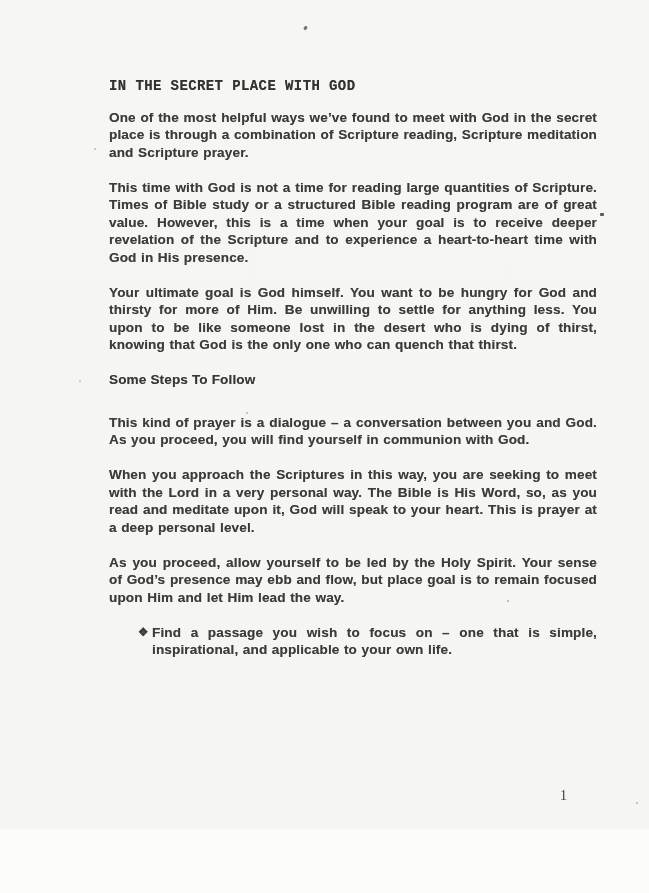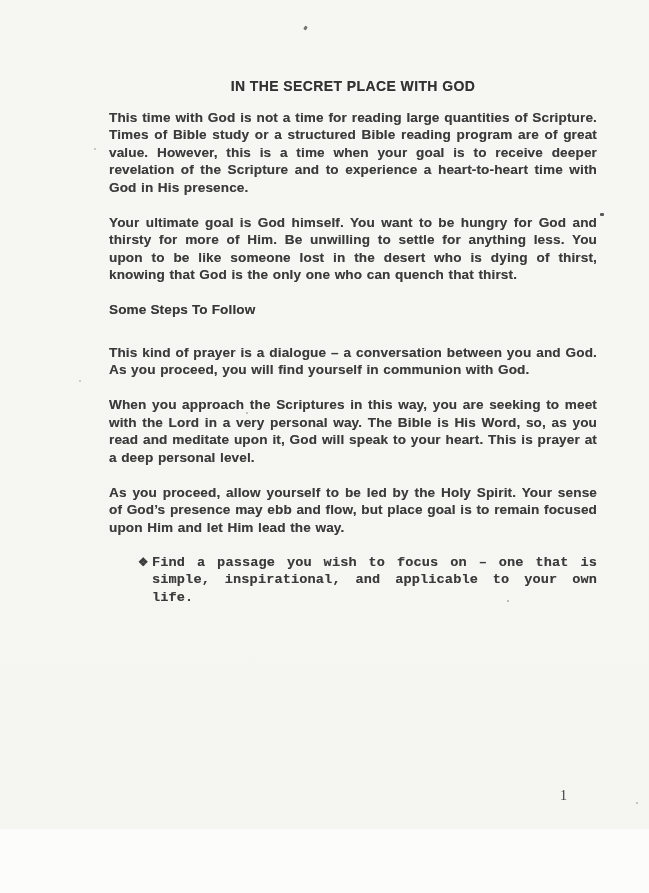--- a/index.html
+++ b/index.html
@@ -18,25 +18,25 @@
   .content {
     position: absolute;
     left: 109px; top: 78px;
     width: 488px;
     color: #3b3b3b;
   }
   .doc-title {
     font-size: 14px;
     line-height: 17.5px;
     font-weight: bold;
-    text-align: center;
     letter-spacing: 0.4px;
     color: #323232;
     margin: 0 0 13px 0;
     text-shadow: 0 0 0.5px rgba(50,50,50,0.55);
+    font-family: Liberation Mono, monospace;
   }
   .para {
     font-size: 13.6px;
     line-height: 17.5px;
     font-weight: bold;
     text-align: justify;
     letter-spacing: 0.12px;
     word-spacing: 0.6px;
     margin: 0 0 17.5px 0;
     color: #3b3b3b;
@@ -63,21 +63,20 @@
   .bullet-marker {
     flex: 0 0 14px;
     font-size: 11.5px;
     line-height: 17.5px;
   }
   .bullet-text {
     flex: 1;
     text-align: justify;
     letter-spacing: 0.12px;
     word-spacing: 0.6px;
-    font-family: Liberation Mono, monospace;
   }
   .page-number {
     position: absolute;
     left: 560px; top: 788px;
     font-family: "Liberation Serif", serif;
     font-size: 14px;
     line-height: 16px;
     color: #3f3f3f;
   }
   .speck { position: absolute; border-radius: 1px; }
@@ -91,20 +90,21 @@
 </style>
 </head>
 <body>
 
 <div class="scan-page">
 
   <div class="content">
 
     <h1 class="doc-title">IN THE SECRET PLACE WITH GOD</h1>
 
+    <p class="para">One of the most helpful ways we’ve found to meet with God in the secret place is through a combination of Scripture reading, Scripture meditation and Scripture prayer.</p>
     <p class="para">This time with God is not a time for reading large quantities of Scripture. Times of Bible study or a structured Bible reading program are of great value. However, this is a time when your goal is to receive deeper revelation of the Scripture and to experience a heart-to-heart time with God in His presence.</p>
     <p class="para">Your ultimate goal is God himself. You want to be hungry for God and thirsty for more of Him. Be unwilling to settle for anything less. You upon to be like someone lost in the desert who is dying of thirst, knowing that God is the only one who can quench that thirst.</p>
 
     <h2 class="section-heading">Some Steps To Follow</h2>
 
     <p class="para">This kind of prayer is a dialogue – a conversation between you and God. As you proceed, you will find yourself in communion with God.</p>
     <p class="para">When you approach the Scriptures in this way, you are seeking to meet with the Lord in a very personal way. The Bible is His Word, so, as you read and meditate upon it, God will speak to your heart. This is prayer at a deep personal level.</p>
     <p class="para">As you proceed, allow yourself to be led by the Holy Spirit. Your sense of God’s presence may ebb and flow, but place goal is to remain focused upon Him and let Him lead the way.</p>
 
     <div class="bullet-item">

